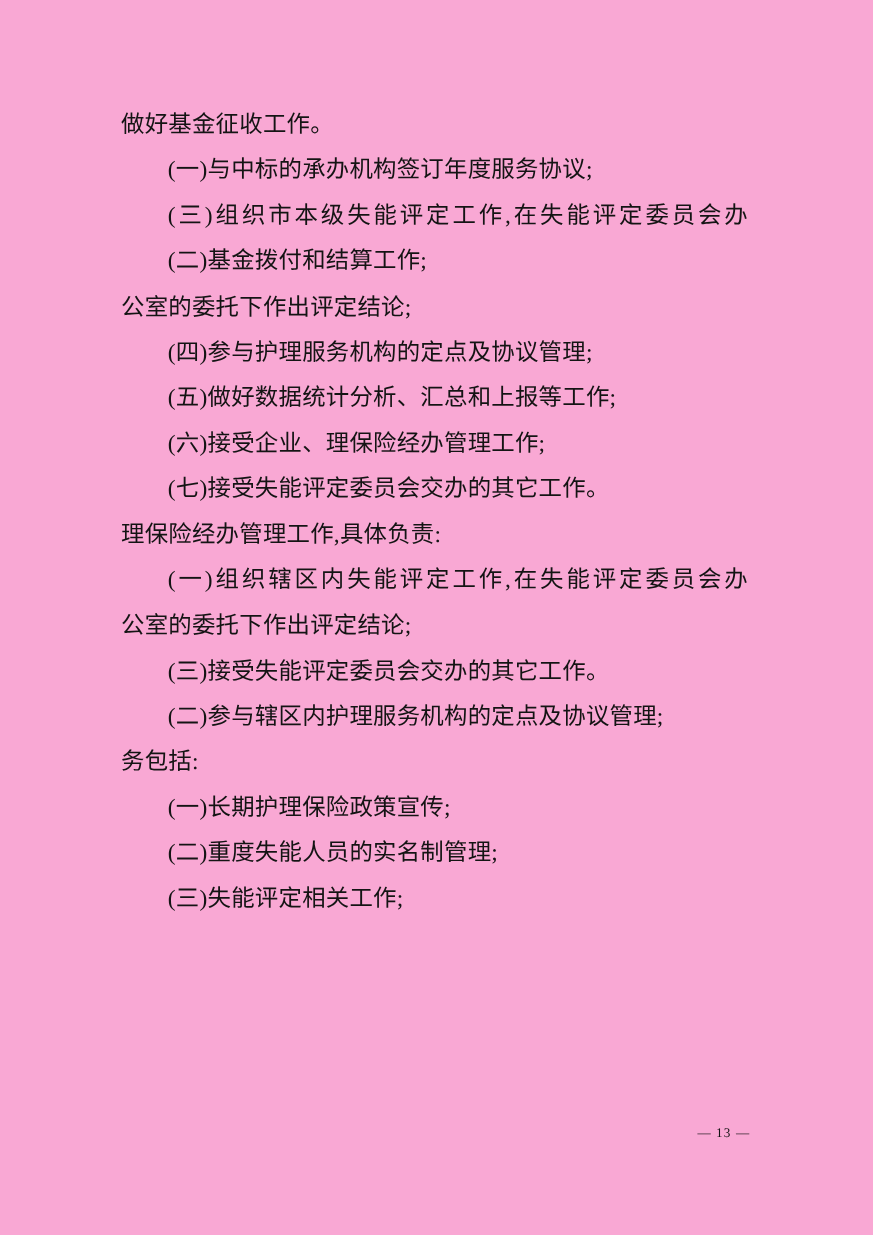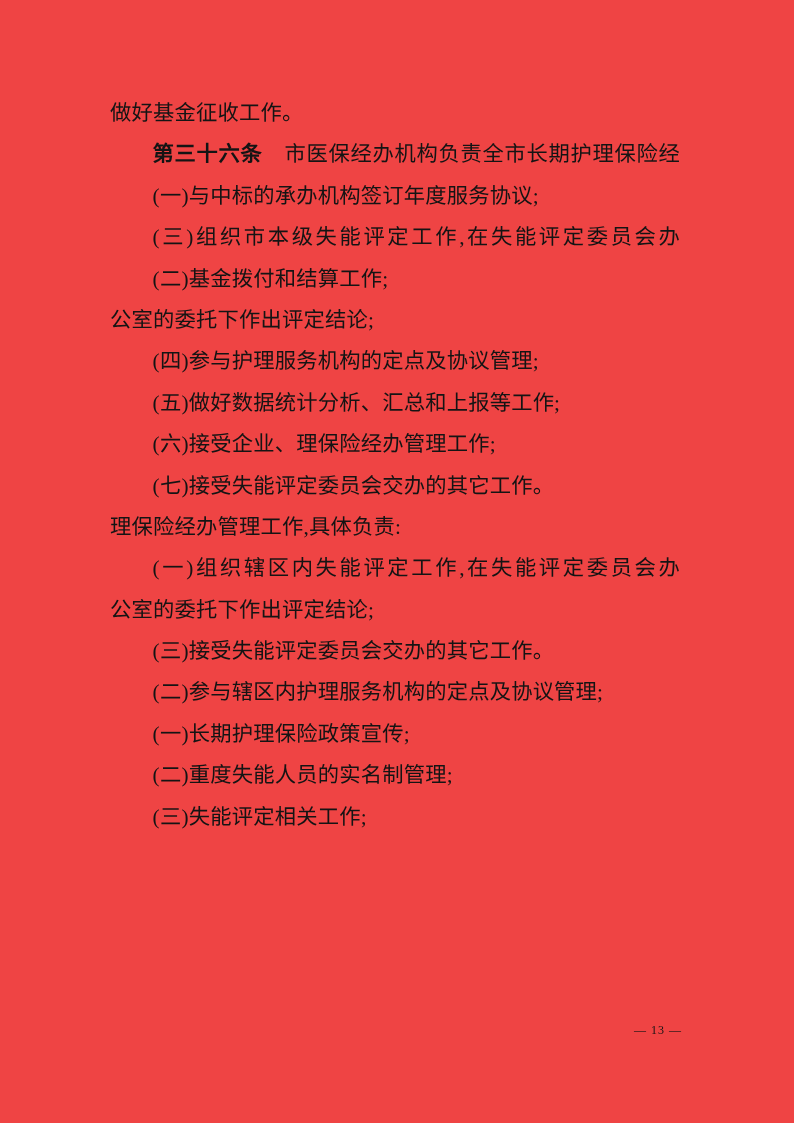--- a/index.html
+++ b/index.html
@@ -4,21 +4,21 @@
 <style>
   html, body {
     margin: 0;
     padding: 0;
     background: #ffffff;
   }
   .page {
     position: relative;
     width: 794px;
     height: 1123px;
-    background: #ef4444;
+    background: #f9a8d4;
     color: #141414;
     font-family: "Liberation Serif", serif;
     overflow: hidden;
   }
   .doc-body {
     position: absolute;
     left: 110px;
     top: 93px;
     width: 570px;
     font-size: 21.3px;
@@ -52,34 +52,34 @@
     color: #141414;
     letter-spacing: 1px;
   }
 </style>
 </head>
 <body>
 
 <div class="page">
   <main class="doc-body">
       <div class="line">做好基金征收工作。</div>
-      <div class="line full indent2"><b class="article-head">第三十六条</b>　市医保经办机构负责全市长期护理保险经</div>
       <div class="line indent2">(一)与中标的承办机构签订年度服务协议;</div>
       <div class="line full indent2">(三)组织市本级失能评定工作,在失能评定委员会办</div>
       <div class="line indent2">(二)基金拨付和结算工作;</div>
       <div class="line">公室的委托下作出评定结论;</div>
       <div class="line indent2">(四)参与护理服务机构的定点及协议管理;</div>
       <div class="line indent2">(五)做好数据统计分析、汇总和上报等工作;</div>
       <div class="line indent2">(六)接受企业、理保险经办管理工作;</div>
       <div class="line indent2">(七)接受失能评定委员会交办的其它工作。</div>
       <div class="line">理保险经办管理工作,具体负责:</div>
       <div class="line full indent2">(一)组织辖区内失能评定工作,在失能评定委员会办</div>
       <div class="line">公室的委托下作出评定结论;</div>
       <div class="line indent2">(三)接受失能评定委员会交办的其它工作。</div>
       <div class="line indent2">(二)参与辖区内护理服务机构的定点及协议管理;</div>
+      <div class="line">务包括:</div>
       <div class="line indent2">(一)长期护理保险政策宣传;</div>
       <div class="line indent2">(二)重度失能人员的实名制管理;</div>
       <div class="line indent2">(三)失能评定相关工作;</div>
     </main>
   <div class="footer">
     <span>— 13 —</span>
   </div>
 </div>
 
 </body></html>

